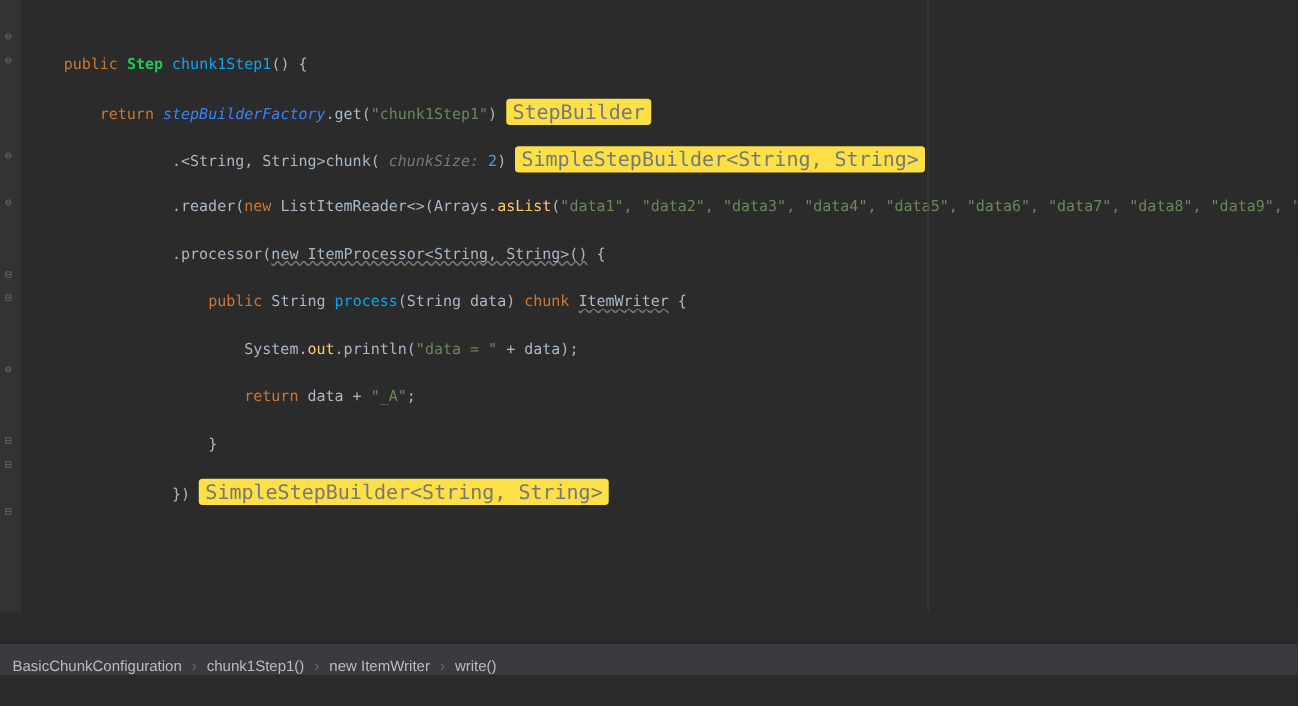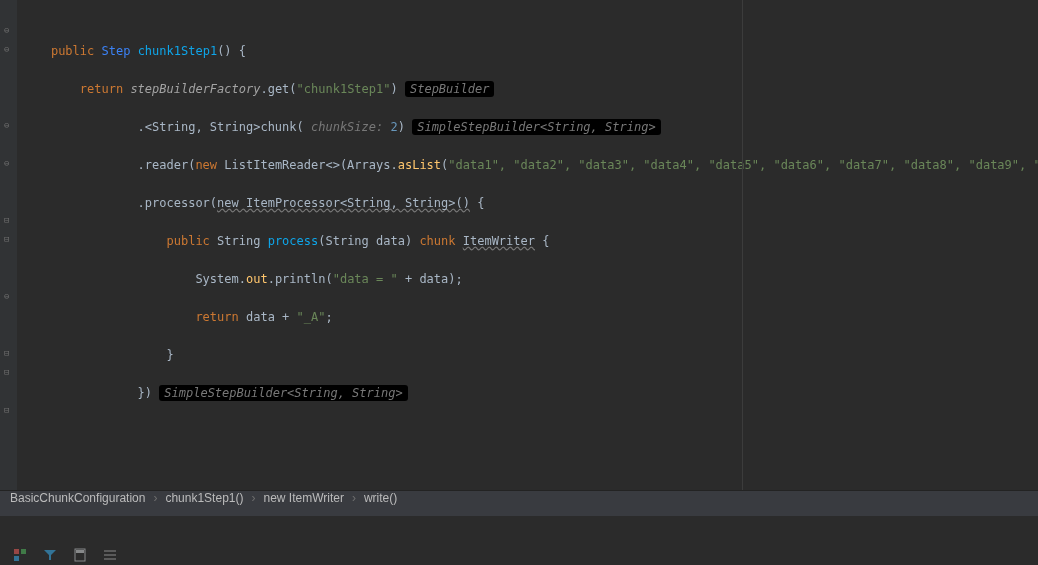--- a/index.html
+++ b/index.html
@@ -41,49 +41,50 @@
   line-height: 19px;
   position: relative;
   white-space: pre;
   overflow: hidden;
 }
 .line {
   height: 19px;
   padding-left: 4px;
 }
 .kw { color: #cc7832; }
-.type { color: #3b82f6; }
+.type { color: #22c55e; font-weight: bold; }
 .method { color: #0ea5e9; }
 .str { color: #6a8759; }
 .num { color: #6897bb; }
 .annot { color: #bbb529; }
-.field { color: #a3a3a3; font-style: italic; }
+.field { color: #3b82f6; font-style: italic; }
 .static { color: #ffc66d; }
-.hint { color: #787878; background: #000000; padding: 1px 5px; border-radius: 3px; font-style: italic; font-size: 12px;}
+.hint { color: #787878; background: #fde047; padding: 1px 5px; border-radius: 3px; font-size: 16px;}
 .param-hint { color: #787878; font-style: italic; }
 .underline { text-decoration: underline wavy #787878; text-decoration-skip-ink: none; }
 .right-margin {
   position: absolute;
   right: 295px;
   top: 0;
   bottom: 0;
   width: 1px;
   background: #3c3c3c;
 }
 .breadcrumb {
   height: 26px;
   background: #393b40;
   border-top: 1px solid #232323;
   display: flex;
-  align-items: flex-start;
+  align-items: flex-end;
   padding: 0 10px;
   gap: 8px;
   font-size: 12px;
   color: #bbbbbb;
   font-family: 'Segoe UI', sans-serif;
+  margin-top: 24px;
 }
 .bc-sep { color: #6e6e6e; }
 .bc-item { cursor: pointer; }
 .toolbar {
   height: 49px;
   background: #2b2b2b;
   display: flex;
   align-items: flex-end;
   padding: 0 12px 2px 12px;
   gap: 14px;

